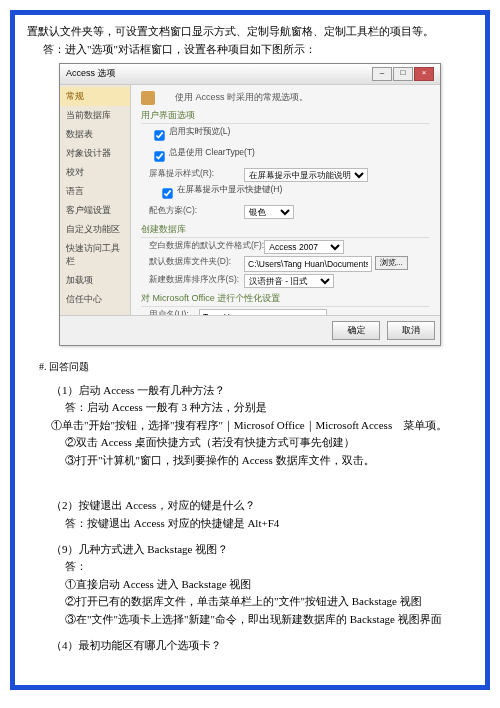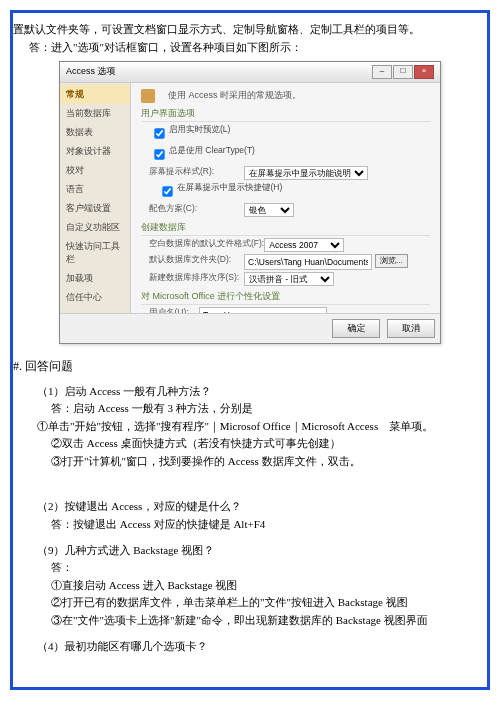--- a/index.html
+++ b/index.html
@@ -1,43 +1,43 @@
 <!DOCTYPE html>
 <html><head>
 <meta charset="utf-8">
 <style>
 body{margin:0;padding:0;font-family:"SimSun","宋体",serif;font-size:11px;background:#fff;color:#000;width:500px}
-.page{border:3px solid #1d4ed8;margin:10px;padding:8px 0;min-height:680px;box-sizing:border-box}
+.page{border:5px solid #1d4ed8;margin:10px;padding:8px 12px;min-height:680px;box-sizing:border-box}
 .intro{font-size:11px;line-height:1.5}
 .ans-label{margin-left:16px;font-size:11px;margin-top:2px}
 .dialog{margin:6px auto 12px;width:380px;border:1px solid #888;background:#f0f0f0;font-family:"Microsoft YaHei",sans-serif;font-size:9px;box-shadow:1px 1px 3px rgba(0,0,0,0.2)}
 .titlebar{display:flex;align-items:flex-start;background:linear-gradient(#fff,#e0e0e0);padding:3px 6px;border-bottom:1px solid #ccc}
 .titlebar-text{flex:1;font-size:9px}
 .winbtns{display:flex;gap:1px}
 .winbtn{width:18px;height:12px;border:1px solid #999;background:#eee;font-size:8px;text-align:center;line-height:10px}
 .winbtn.close{background:#c75050;color:#fff;border-color:#a04040}
 .dialog-body{display:flex;height:230px}
 .sidebar{width:70px;background:#ece7da;border-right:1px solid #ccc;padding:2px 0}
 .sidebar-item{padding:3px 6px;font-size:9px;color:#444;cursor:pointer}
-.sidebar-item.selected{background:#f7e7b5;color:#8b5a00;font-weight:bold}
+.sidebar-item.selected{background:#f7e7b5;color:#8b5a00;font-weight:normal}
 .main-panel{flex:1;background:#f5f5f5;padding:6px 10px;overflow:hidden;font-size:8.5px;color:#444}
-.panel-header{display:flex;align-items:center;gap:13px;}
+.panel-header{display:flex;align-items:center;gap:20px;}
 .panel-icon{width:14px;height:14px;background:#d4a050;border-radius:2px}
 .panel-title{font-size:9px;color:#555}
 .section-title{color:#5a7a3a;font-size:9px;margin:4px 0 2px;border-bottom:1px solid #ddd;padding-bottom:1px}
 .form-row{display:flex;align-items:flex-start;margin:2px 0 2px 8px;font-size:8.5px}
 .form-row label{min-width:95px;color:#555}
 .form-row input[type=text]{border:1px solid #bbb;padding:1px 3px;font-size:8.5px;height:12px;width:120px;background:#fff}
 .form-row select{border:1px solid #bbb;font-size:8.5px;height:14px;background:#fff}
 .cb{margin-right:3px;transform:scale(0.8)}
 .sub{margin-left:16px}
 .browse{border:1px solid #999;background:#eee;font-size:8px;padding:0 4px;margin-left:3px;height:14px}
 .footer{border-top:1px solid #ccc;padding:5px;text-align:right;background:#f0f0f0}
 .dlg-btn{border:1px solid #999;background:linear-gradient(#fff,#ddd);padding:2px 14px;font-size:9px;margin-left:4px}
-.section-h{font-size:12px;margin:14px 0 8px}
+.section-h{font-size:10px;margin:14px 12px 8px}
 .qa{margin-left:24px;font-size:11px;line-height:1.6}
 .qa .q{margin-top:8px}
 .qa .a{margin-left:14px}
 .qa .item{margin-left:14px}
 </style>
 </head>
 <body>
 
 <div class="page">
 

